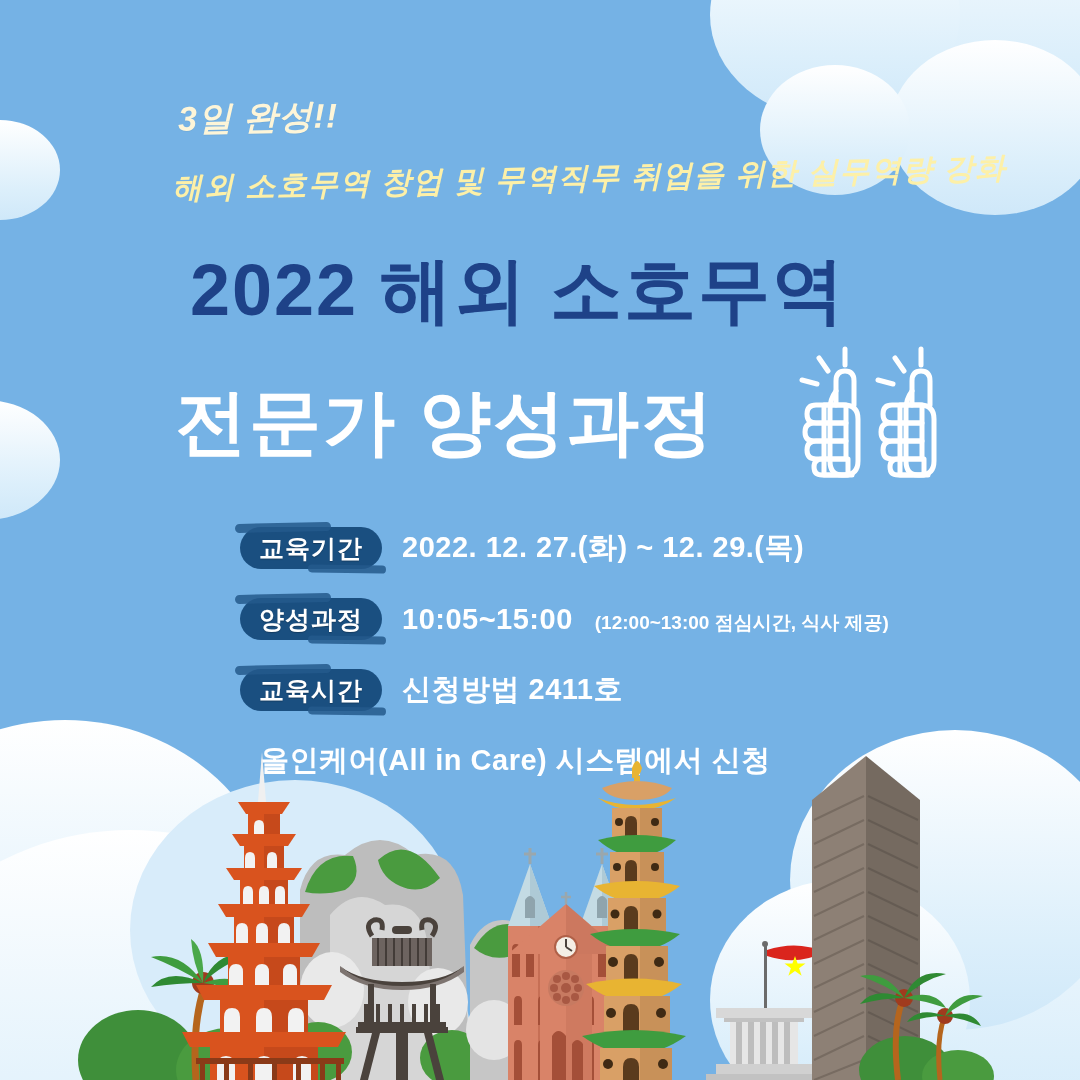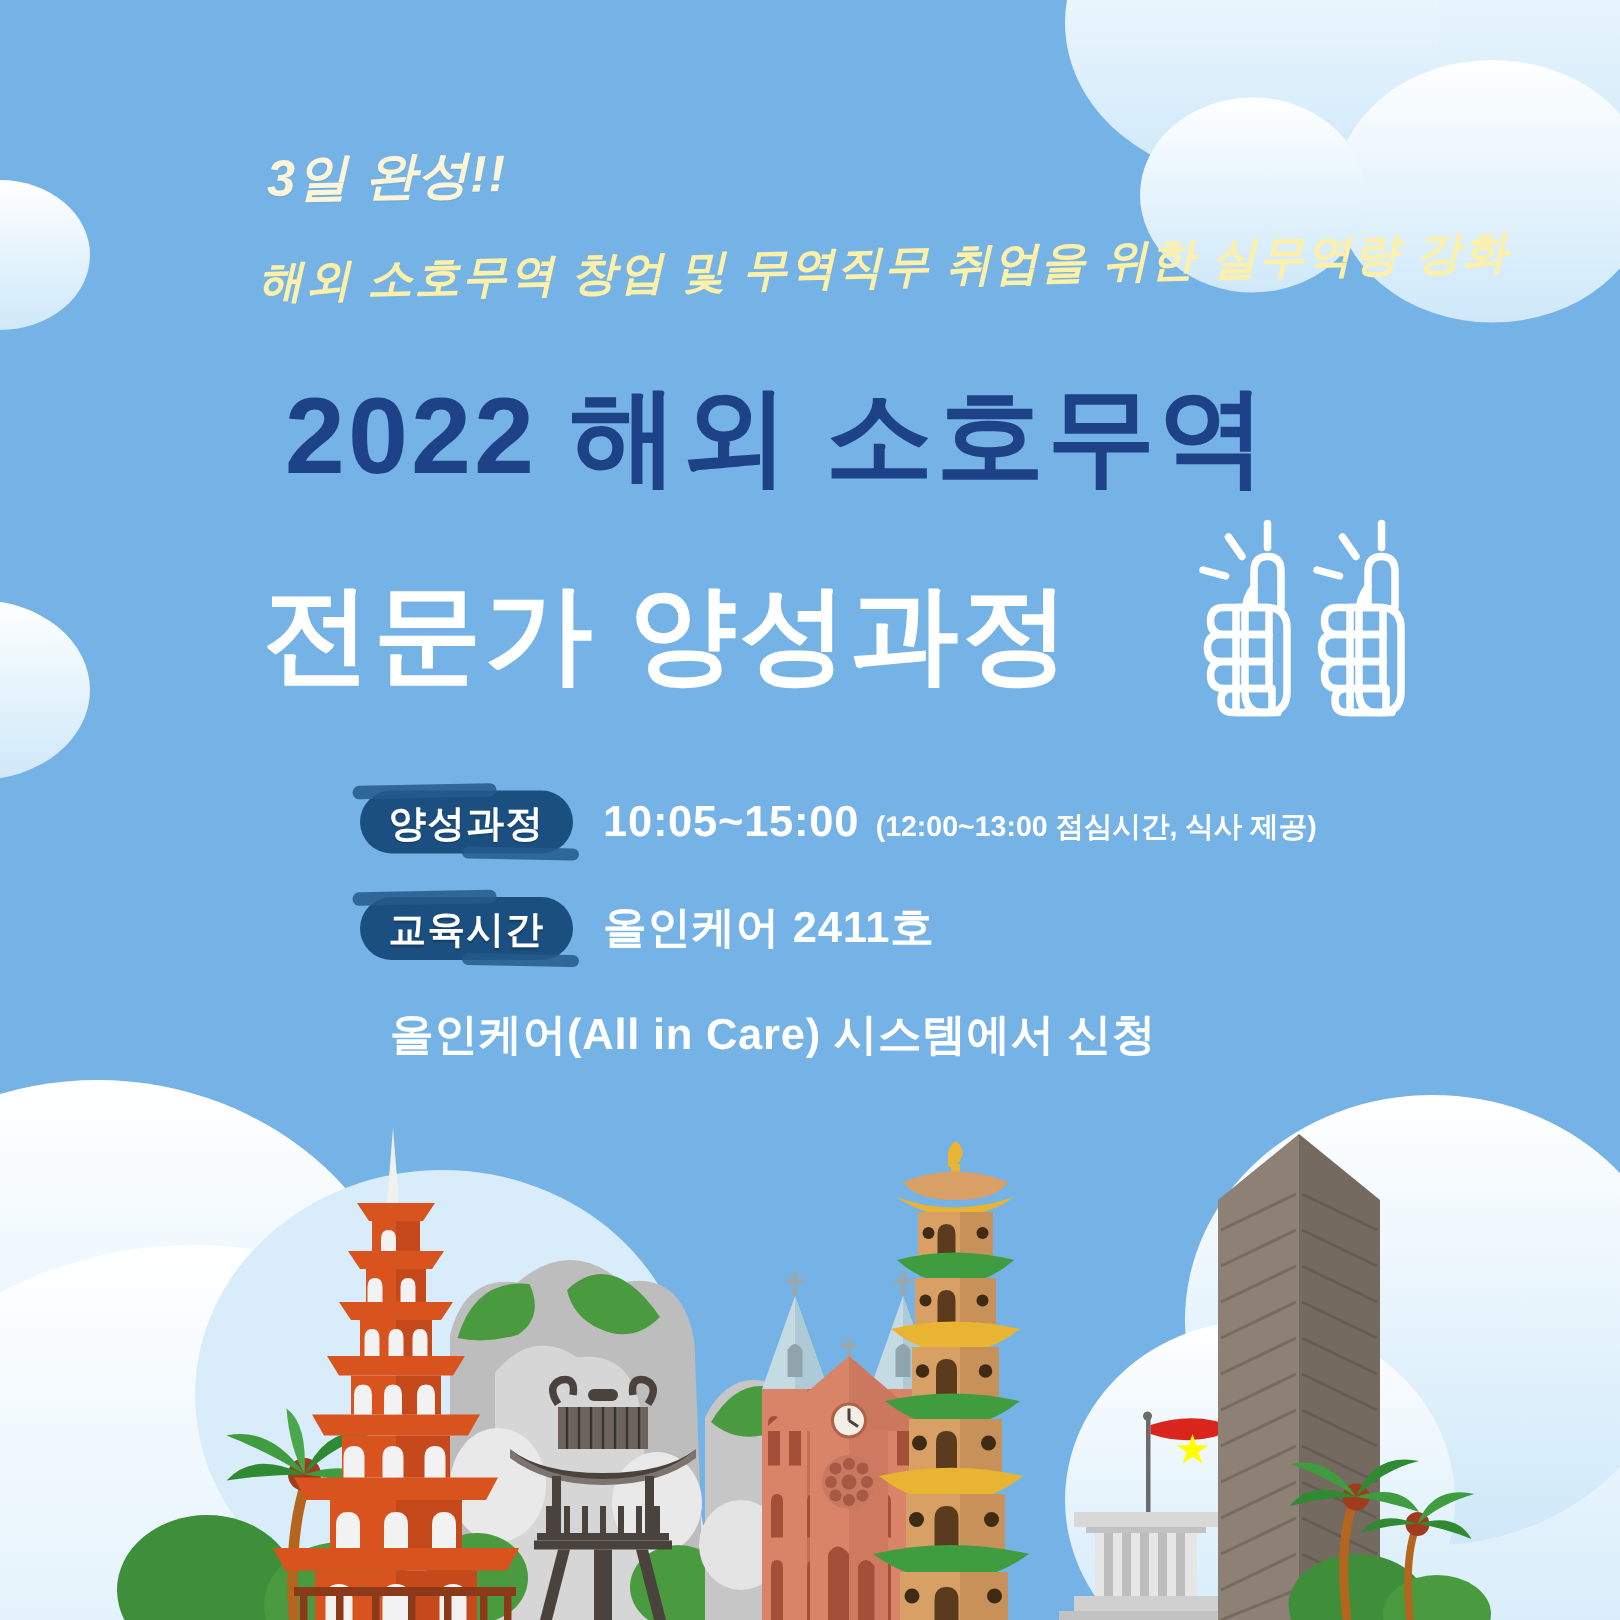--- a/index.html
+++ b/index.html
@@ -158,21 +158,21 @@
     margin-left:20px;
     font-size:29px;
     font-weight:bold;
     color:#ffffff;
     letter-spacing:.5px;
     white-space:nowrap;
     display:flex;
     align-items:baseline;
   }
   .info-note {
-    margin-left:11px;
+    margin-left:22px;
     font-size:19px;
     font-weight:bold;
     color:#ffffff;
     letter-spacing:0;
   }
 
   
   .city {
     position:absolute;
     left:0; bottom:0;
@@ -235,33 +235,39 @@
           <path d="M58 46 q-6 8 -6 18 v52 q0 14 12 14 h10"></path>
           <line x1="67" y1="4" x2="67" y2="20"></line>
           <line x1="41" y1="13" x2="50" y2="26"></line>
           <line x1="24" y1="35" x2="39" y2="39"></line>
         </g>
       </svg>
     </div>
 
     <div class="info-list">
 
+      <div class="info-row">
+        <div class="badge">교육기간</div>
+        <div class="info-value">
+          <span>2022. 12. 27.(화) ~ 12. 29.(목)</span>
+        </div>
+      </div>
 
       <div class="info-row">
         <div class="badge">양성과정</div>
         <div class="info-value">
           <span>10:05~15:00</span>
           <span class="info-note">(12:00~13:00 점심시간, 식사 제공)</span>
         </div>
       </div>
 
       <div class="info-row">
         <div class="badge">교육시간</div>
         <div class="info-value">
-          <span>올인케어 2411호</span>
+          <span>신청방법 2411호</span>
         </div>
       </div>
 
       <div class="info-row">
         <div class="info-value">
           <span>올인케어(All in Care) 시스템에서 신청</span>
         </div>
       </div>
 
     </div>

